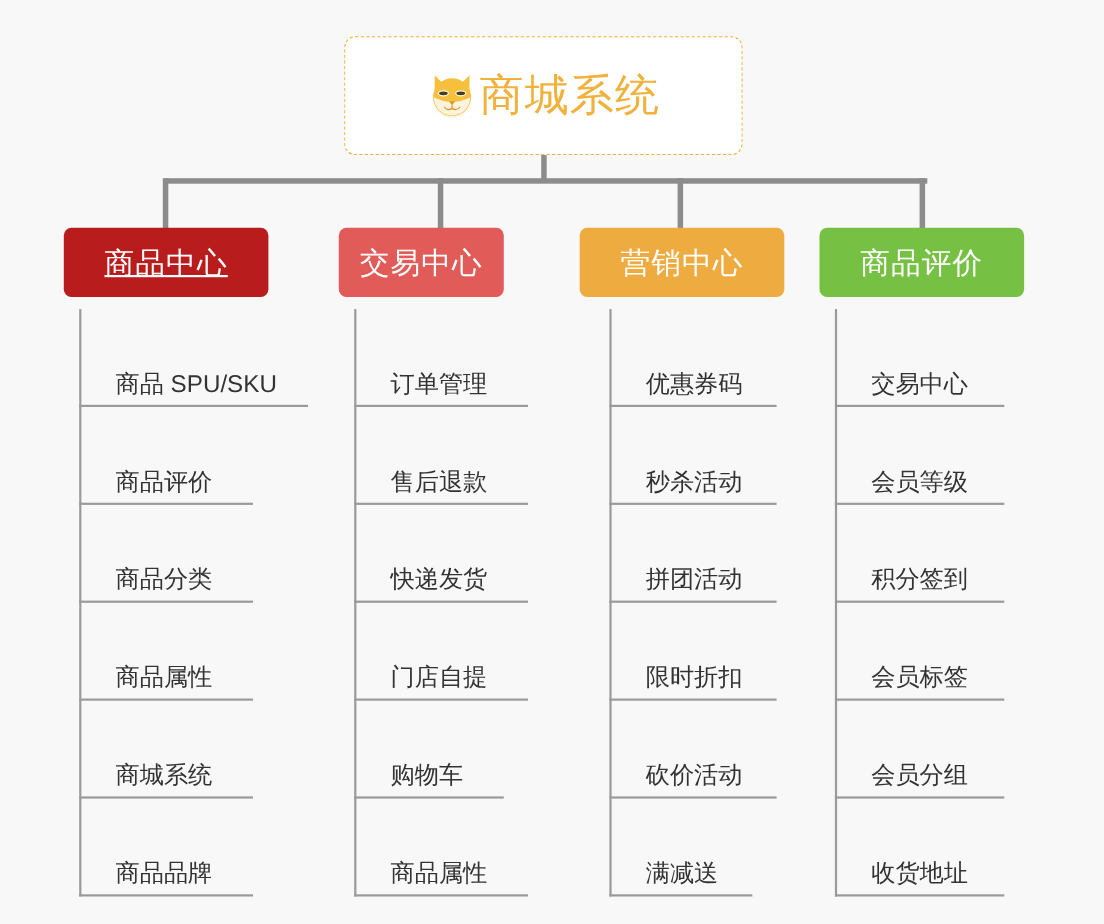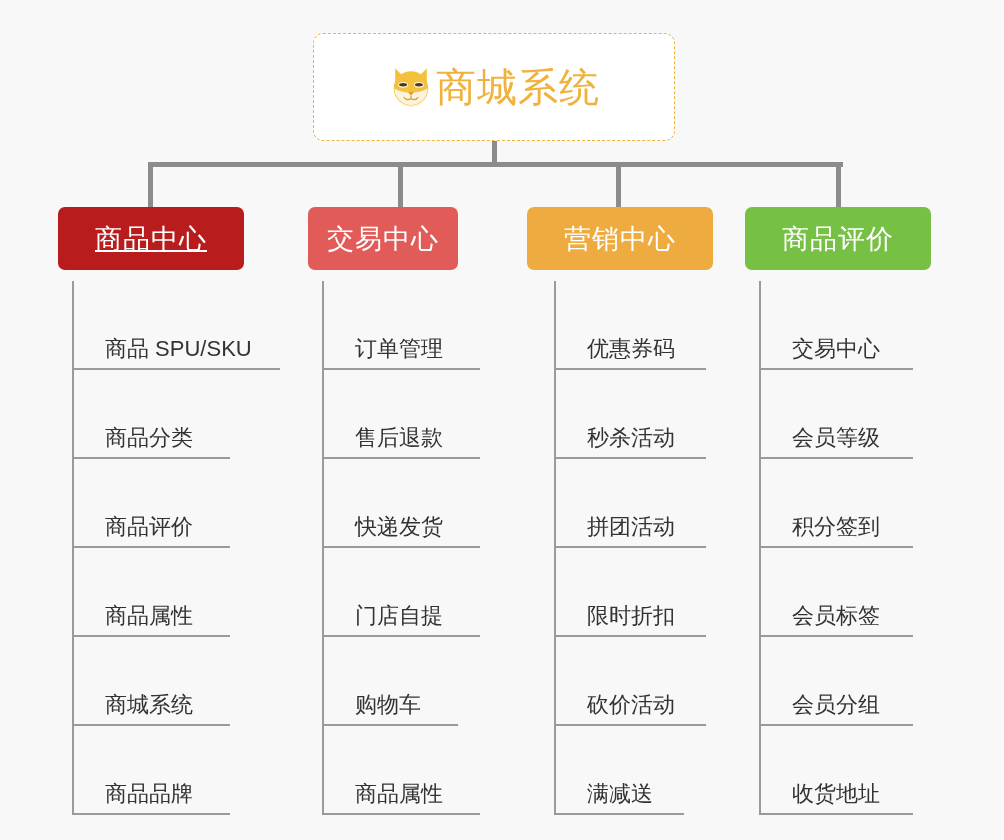--- a/index.html
+++ b/index.html
@@ -155,25 +155,25 @@
     <span>商品评价</span>
   </div>
 
   <div class="col" style="left:72px;">
     <div class="col-rail" style="height:534px;"></div>
     <div class="item">
       <span class="item-label">商品 SPU/SKU</span>
       <span class="item-rule" style="width:208px;"></span>
     </div>
     <div class="item">
+      <span class="item-label">商品评价</span>
+      <span class="item-rule" style="width:158px;"></span>
+    </div>
+    <div class="item">
       <span class="item-label">商品分类</span>
-      <span class="item-rule" style="width:158px;"></span>
-    </div>
-    <div class="item">
-      <span class="item-label">商品评价</span>
       <span class="item-rule" style="width:158px;"></span>
     </div>
     <div class="item">
       <span class="item-label">商品属性</span>
       <span class="item-rule" style="width:158px;"></span>
     </div>
     <div class="item">
       <span class="item-label">商城系统</span>
       <span class="item-rule" style="width:158px;"></span>
     </div>

